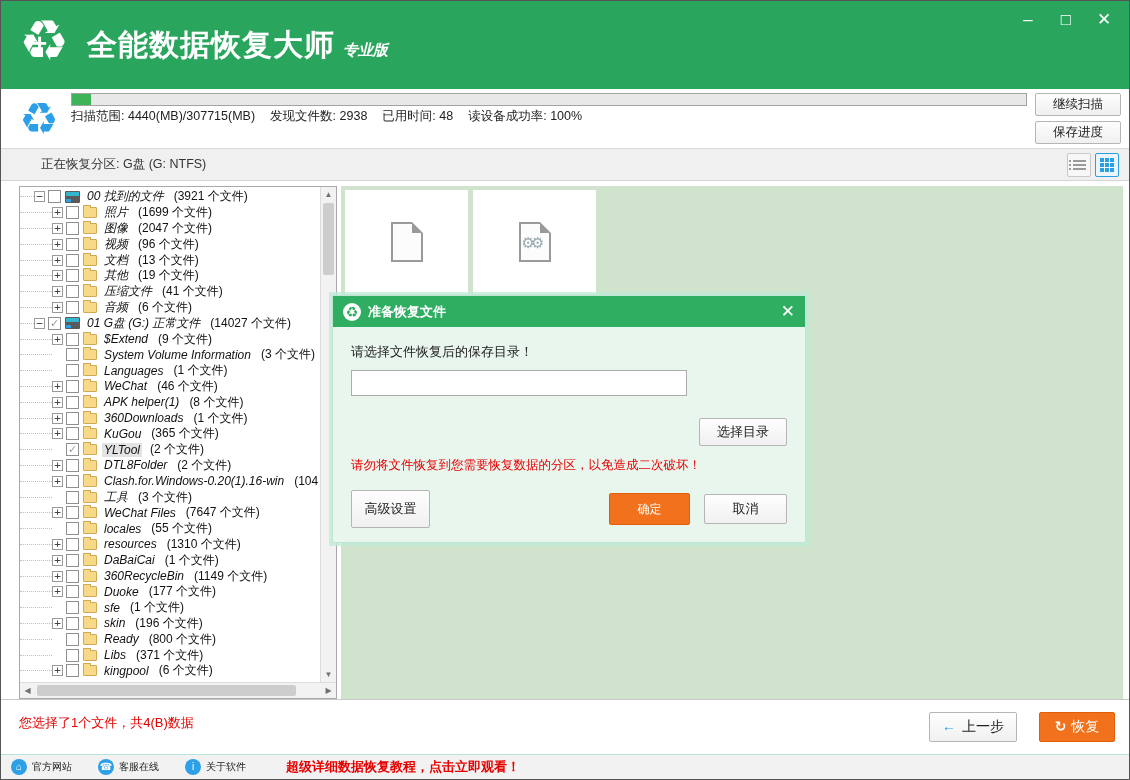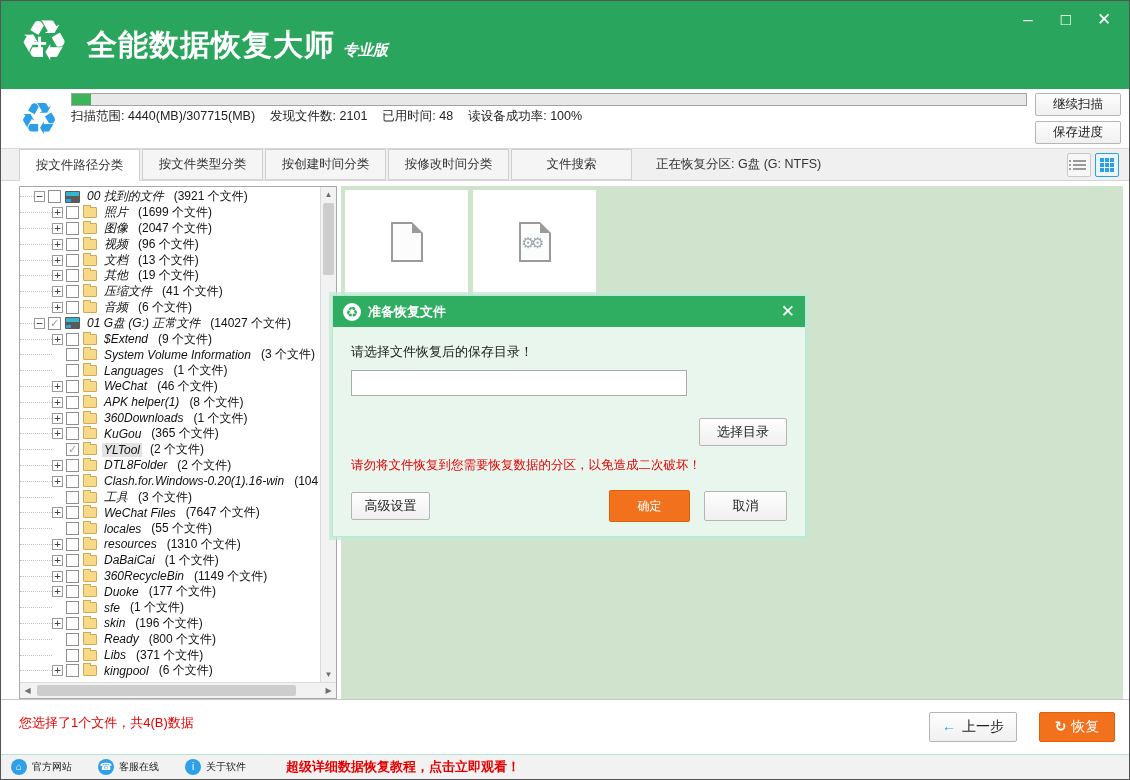--- a/index.html
+++ b/index.html
@@ -82,21 +82,21 @@
   .dlg-title-text { font-size:13px; font-weight:bold; }
   .dlg-close { margin-left:auto; font-size:17px; font-weight:bold; cursor:pointer; line-height:18px; }
   .dlg-body { padding:16px 18px 14px 18px; }
   .dlg-prompt { font-size:13px; color:#222; margin-bottom:9px; }
   .dlg-row { display:flex; gap:12px; margin-bottom:11px; }
   .dlg-input { flex:1 1 auto; height:26px; border:1px solid #ababab; background:#fff; padding:0 6px; font-size:12.5px; font-family:inherit; }
   .btn { border:1px solid #b5b5b5; background:linear-gradient(#fefefe,#f0f0f0); border-radius:2px; font-size:13px; color:#222; cursor:pointer; font-family:inherit; }
   .dlg-choose { width:88px; height:28px; flex:0 0 auto;margin-top:48px; }
   .dlg-warning { color:#e60000; font-size:12.5px; margin-bottom:16px; }
   .dlg-actions { display:flex; align-items:center; }
-  .dlg-advanced { width:80px; height:28px; }
+  .dlg-advanced { width:80px; height:38px; }
   .dlg-ok { width:82px; height:32px; background:#f2711c; border:1px solid #e05f08; color:#fff; font-size:12px; border-radius:2px; margin-left:179px; cursor:pointer; font-family:inherit; }
   .dlg-cancel { width:84px; height:30px; margin-left:14px; }
 
   
   .statusbar { height:55px; background:#fff; border-top:1px solid #c9c9c9; display:flex; align-items:center; padding:0 14px 0 18px; flex:0 0 auto; }
   .sel-text { color:#e60000; font-size:13px; align-self:flex-start; margin-top:14px; }
   .status-actions { margin-left:auto; display:flex; gap:22px; }
   .back-btn { width:88px; height:30px; font-size:14px; }
   .back-btn .arrow { color:#2b9fe3; font-weight:bold; margin-right:6px; }
   .recover-btn { width:76px; height:30px; background:#f2711c; border:1px solid #e05f08; color:#fff; font-size:14px; border-radius:2px; cursor:pointer; font-family:inherit; }
@@ -129,39 +129,32 @@
   </div>
 
   <div class="progress-section">
     <div class="scan-icon">♻</div>
     <div class="progress-col">
       <div class="pbar">
         <div class="pfill" id="pfill" style="width: 2%;"></div>
       </div>
       <div class="scan-stats" id="scan-stats">
           <span>扫描范围: 4440(MB)/307715(MB)</span>
-          <span>发现文件数: 2101</span>
+          <span>发现文件数: 2938</span>
           <span>已用时间: 48</span>
           <span>读设备成功率: 100%</span>
         </div>
     </div>
     <div class="side-btn-col">
       <button class="side-btn">继续扫描</button>
       <button class="side-btn">保存进度</button>
     </div>
   </div>
 
   <div class="tabbar">
-    <div id="tabs-container" style="display:flex;align-items:flex-end;">
-        <div class="tab active">按文件路径分类</div>
-        <div class="tab">按文件类型分类</div>
-        <div class="tab">按创建时间分类</div>
-        <div class="tab">按修改时间分类</div>
-        <div class="tab">文件搜索</div>
-      </div>
     <div class="partition-label">正在恢复分区: G盘 (G: NTFS)</div>
     <div class="view-toggles">
       <div class="vt-btn">
         <span class="icon-list-view">
             <i></i>
             <i></i>
             <i></i>
           </span>
       </div>
       <div class="vt-btn active">

